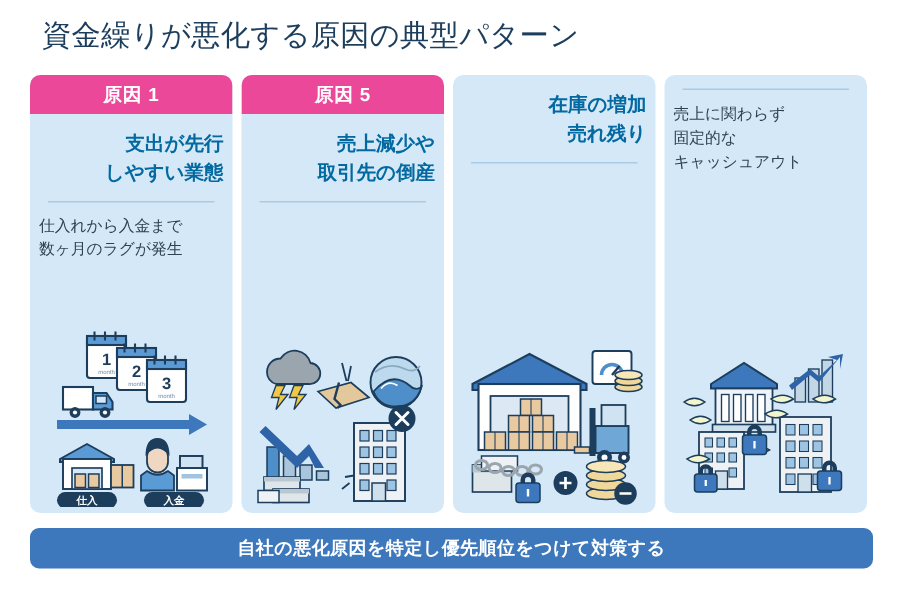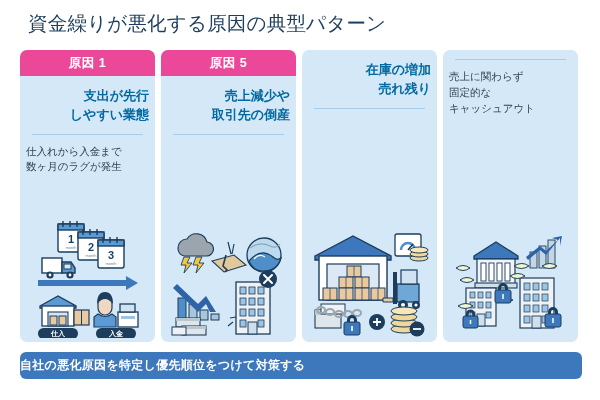--- a/index.html
+++ b/index.html
@@ -56,21 +56,21 @@
   }
   .art{
     flex:1 1 auto;position:relative;
     margin-top:2px;
   }
   .art svg{position:absolute;left:50%;transform:translateX(-50%);bottom:4px;}
   #footer{
     position:absolute;left:20px;top:352px;
     width:562px;height:27px;
     background:#3d77bc;border-radius:6px;
-    display:flex;align-items:center;justify-content:flex-start;
+    display:flex;align-items:center;justify-content:center;
   }
   #footer span{
     color:#ffffff;font-size:12px;font-weight:bold;letter-spacing:.3px;
   }
   .pill-txt{font-size:7px;font-weight:bold;fill:#ffffff;}
 </style>
 </head>
 <body>
 
 <div id="page-title">資金繰りが悪化する原因の典型パターン</div>

